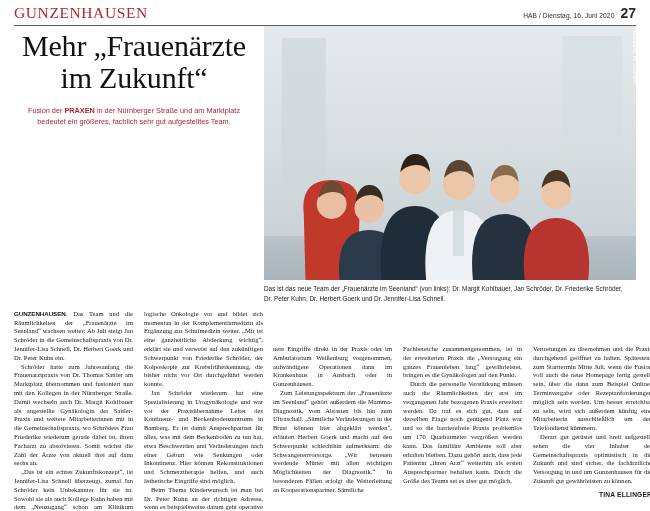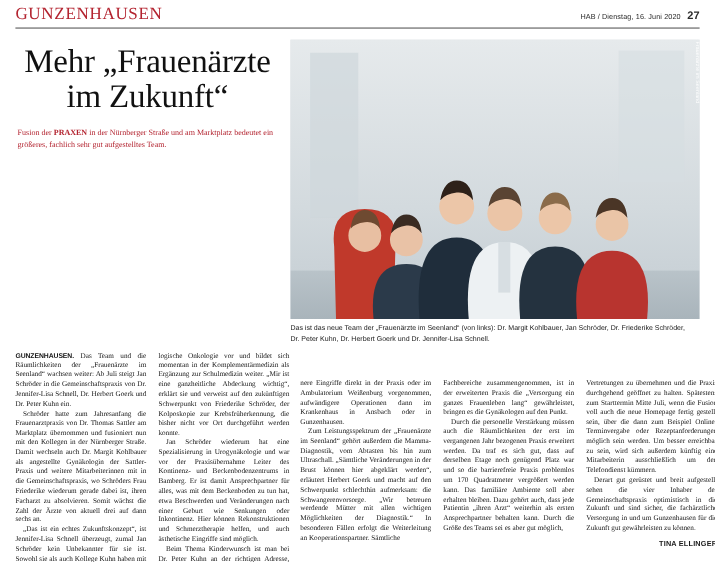--- a/index.html
+++ b/index.html
@@ -43,51 +43,51 @@
     font-weight: 400;
   }
   .masthead-right {
     display: flex;
     align-items: baseline;
     gap: 6px;
     font-family: "Liberation Sans", sans-serif;
     color: #2a2a2a;
   }
   .masthead-date { font-size: 6.6px; letter-spacing: 0.1px; }
-  .masthead-page { font-size: 10px; font-weight: bold; }
+  .masthead-page { font-size: 14px; font-weight: bold; }
   .rule-top {
     height: 1.4px;
     background: #5a5a5a;
     margin-top: 3px;
   }
 
   
   .top-area {
     display: flex;
-    margin-top: 10px;
   }
   .head-col {
     width: 250px;
     flex: 0 0 250px;
     padding-right: 10px;
     box-sizing: border-box;
   }
   .headline {
     font-family: "Liberation Serif", serif;
     font-size: 30px;
     line-height: 1.06;
     font-weight: 400;
     text-align: center;
     letter-spacing: -0.2px;
     margin: 4px 0 0 0;
     color: #111;
   }
   .subhead {
     margin-top: 11px;
-    font-family: Liberation Serif, serif;
+    text-align: center;
+    font-family: Liberation Sans, sans-serif;
     font-size: 7.3px;
     line-height: 1.55;
     color: #b32430;
     padding: 0 2px;
   }
   .subhead b { font-weight: bold; }
 
   
   .photo-col {
     flex: 1 1 auto;

